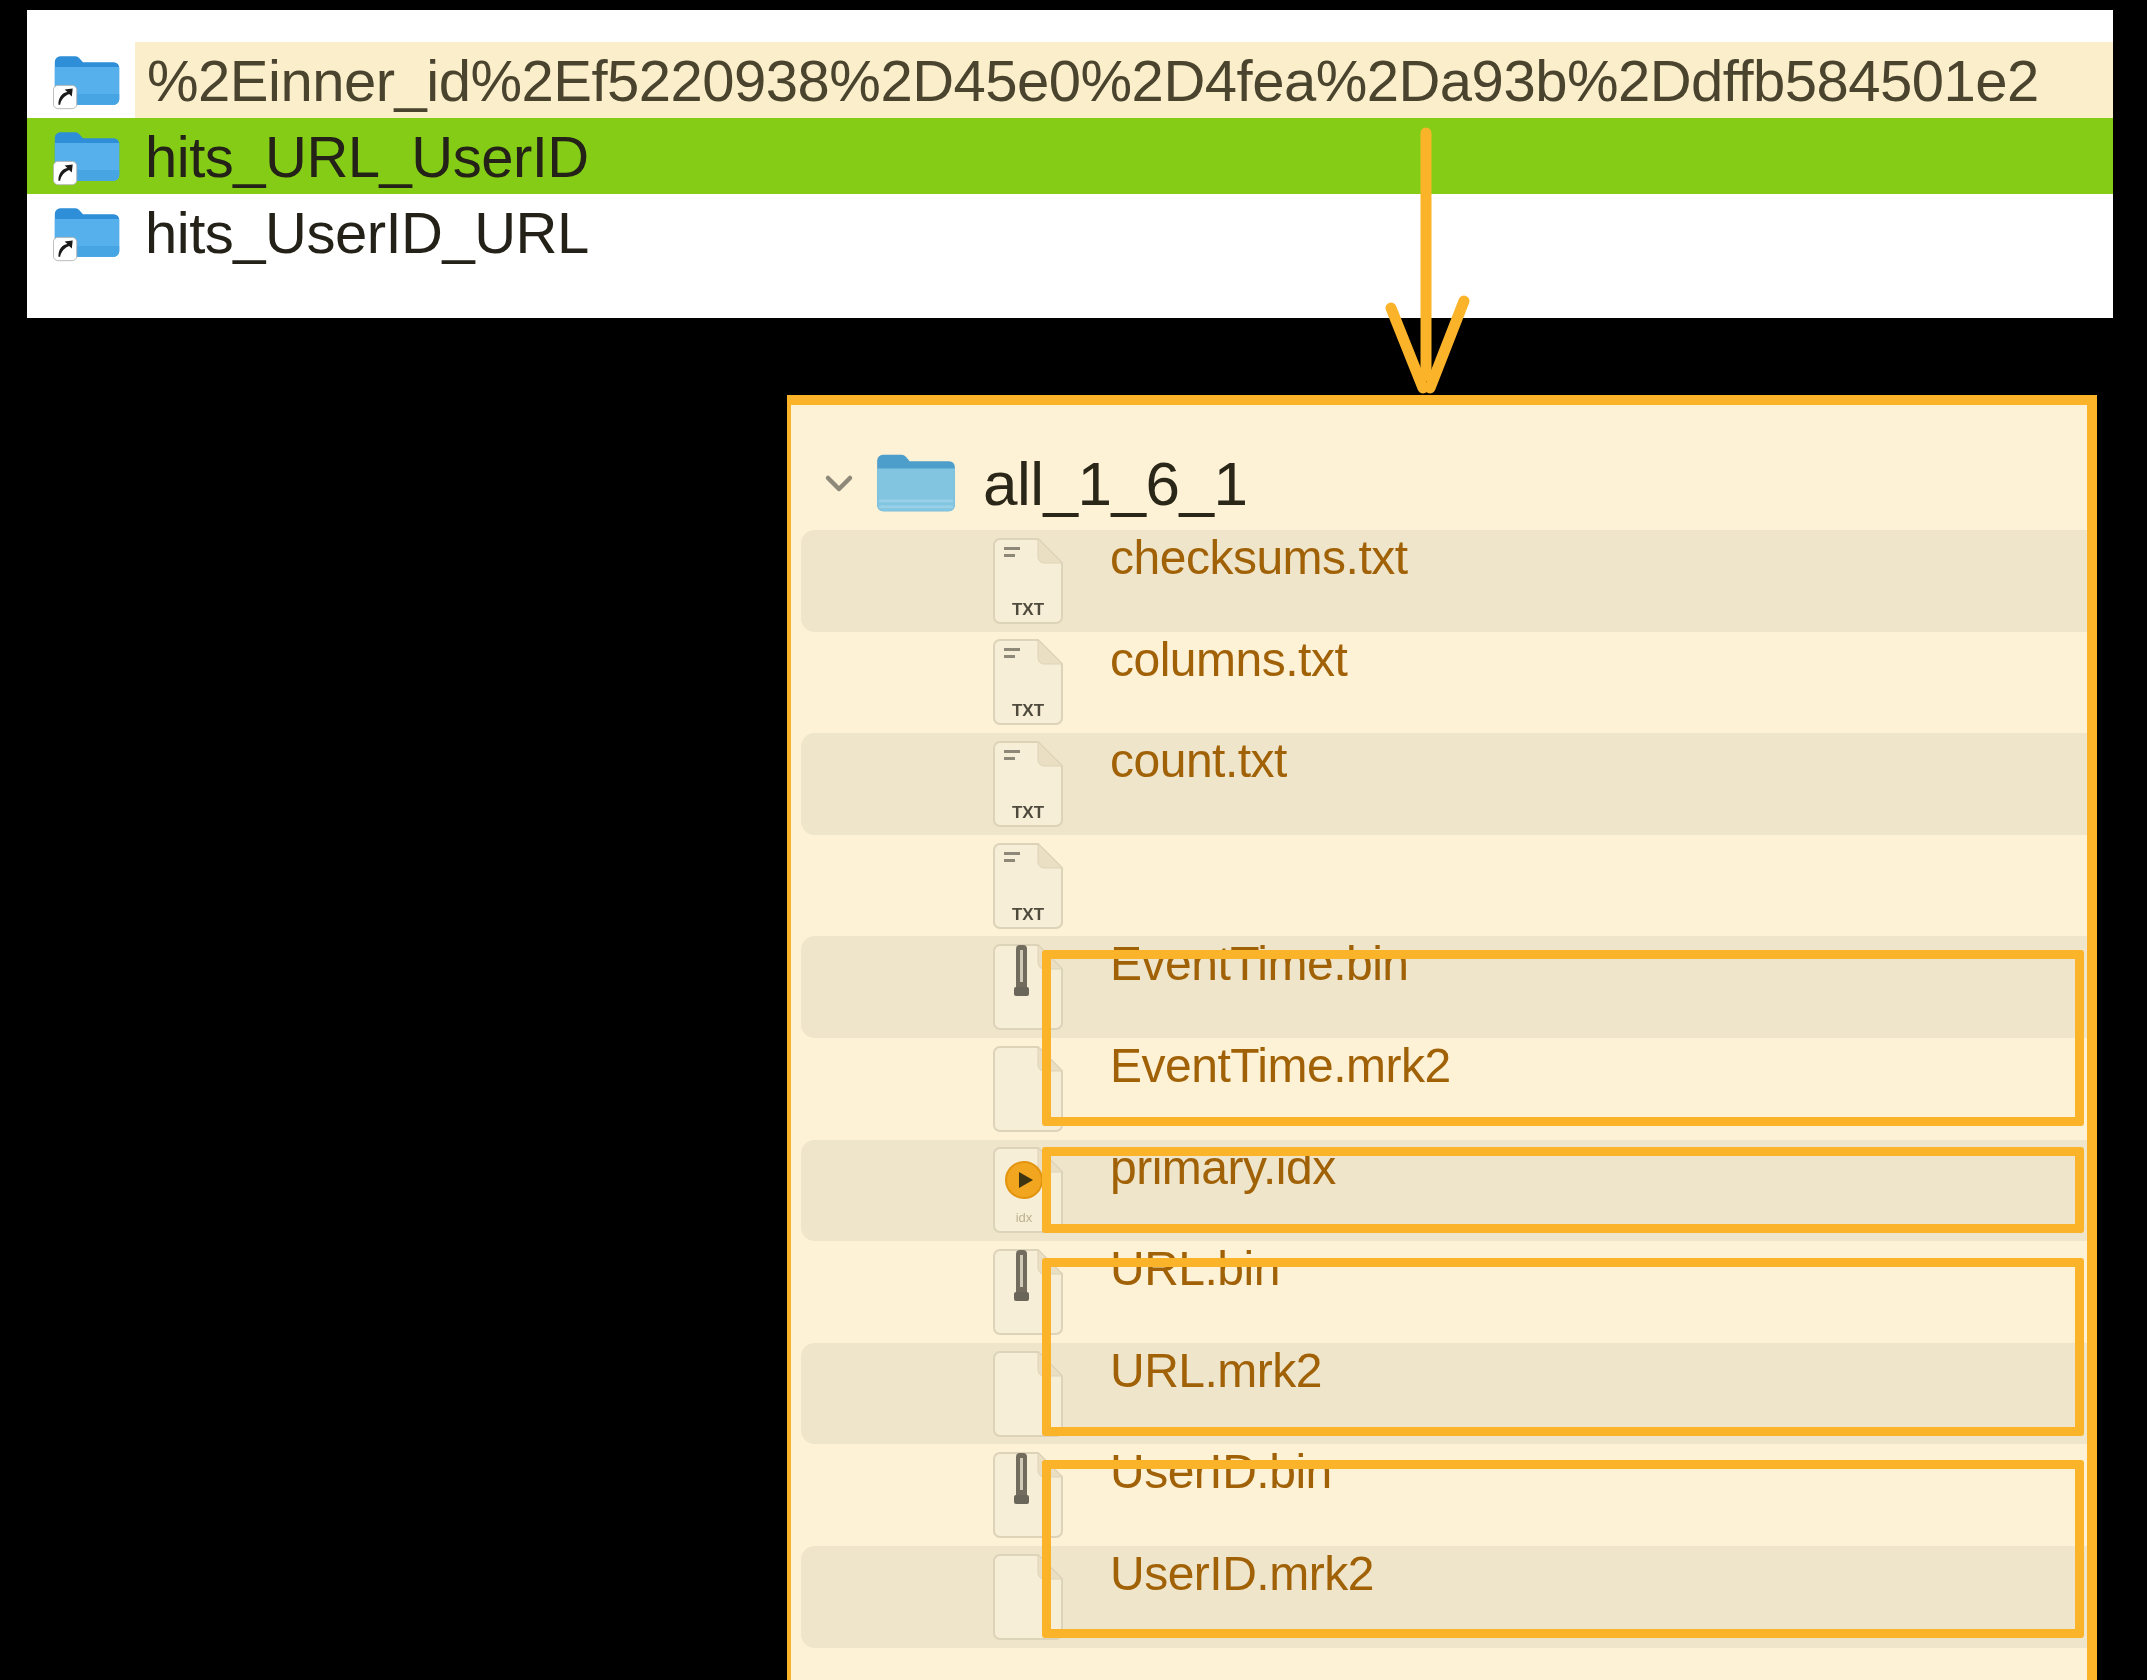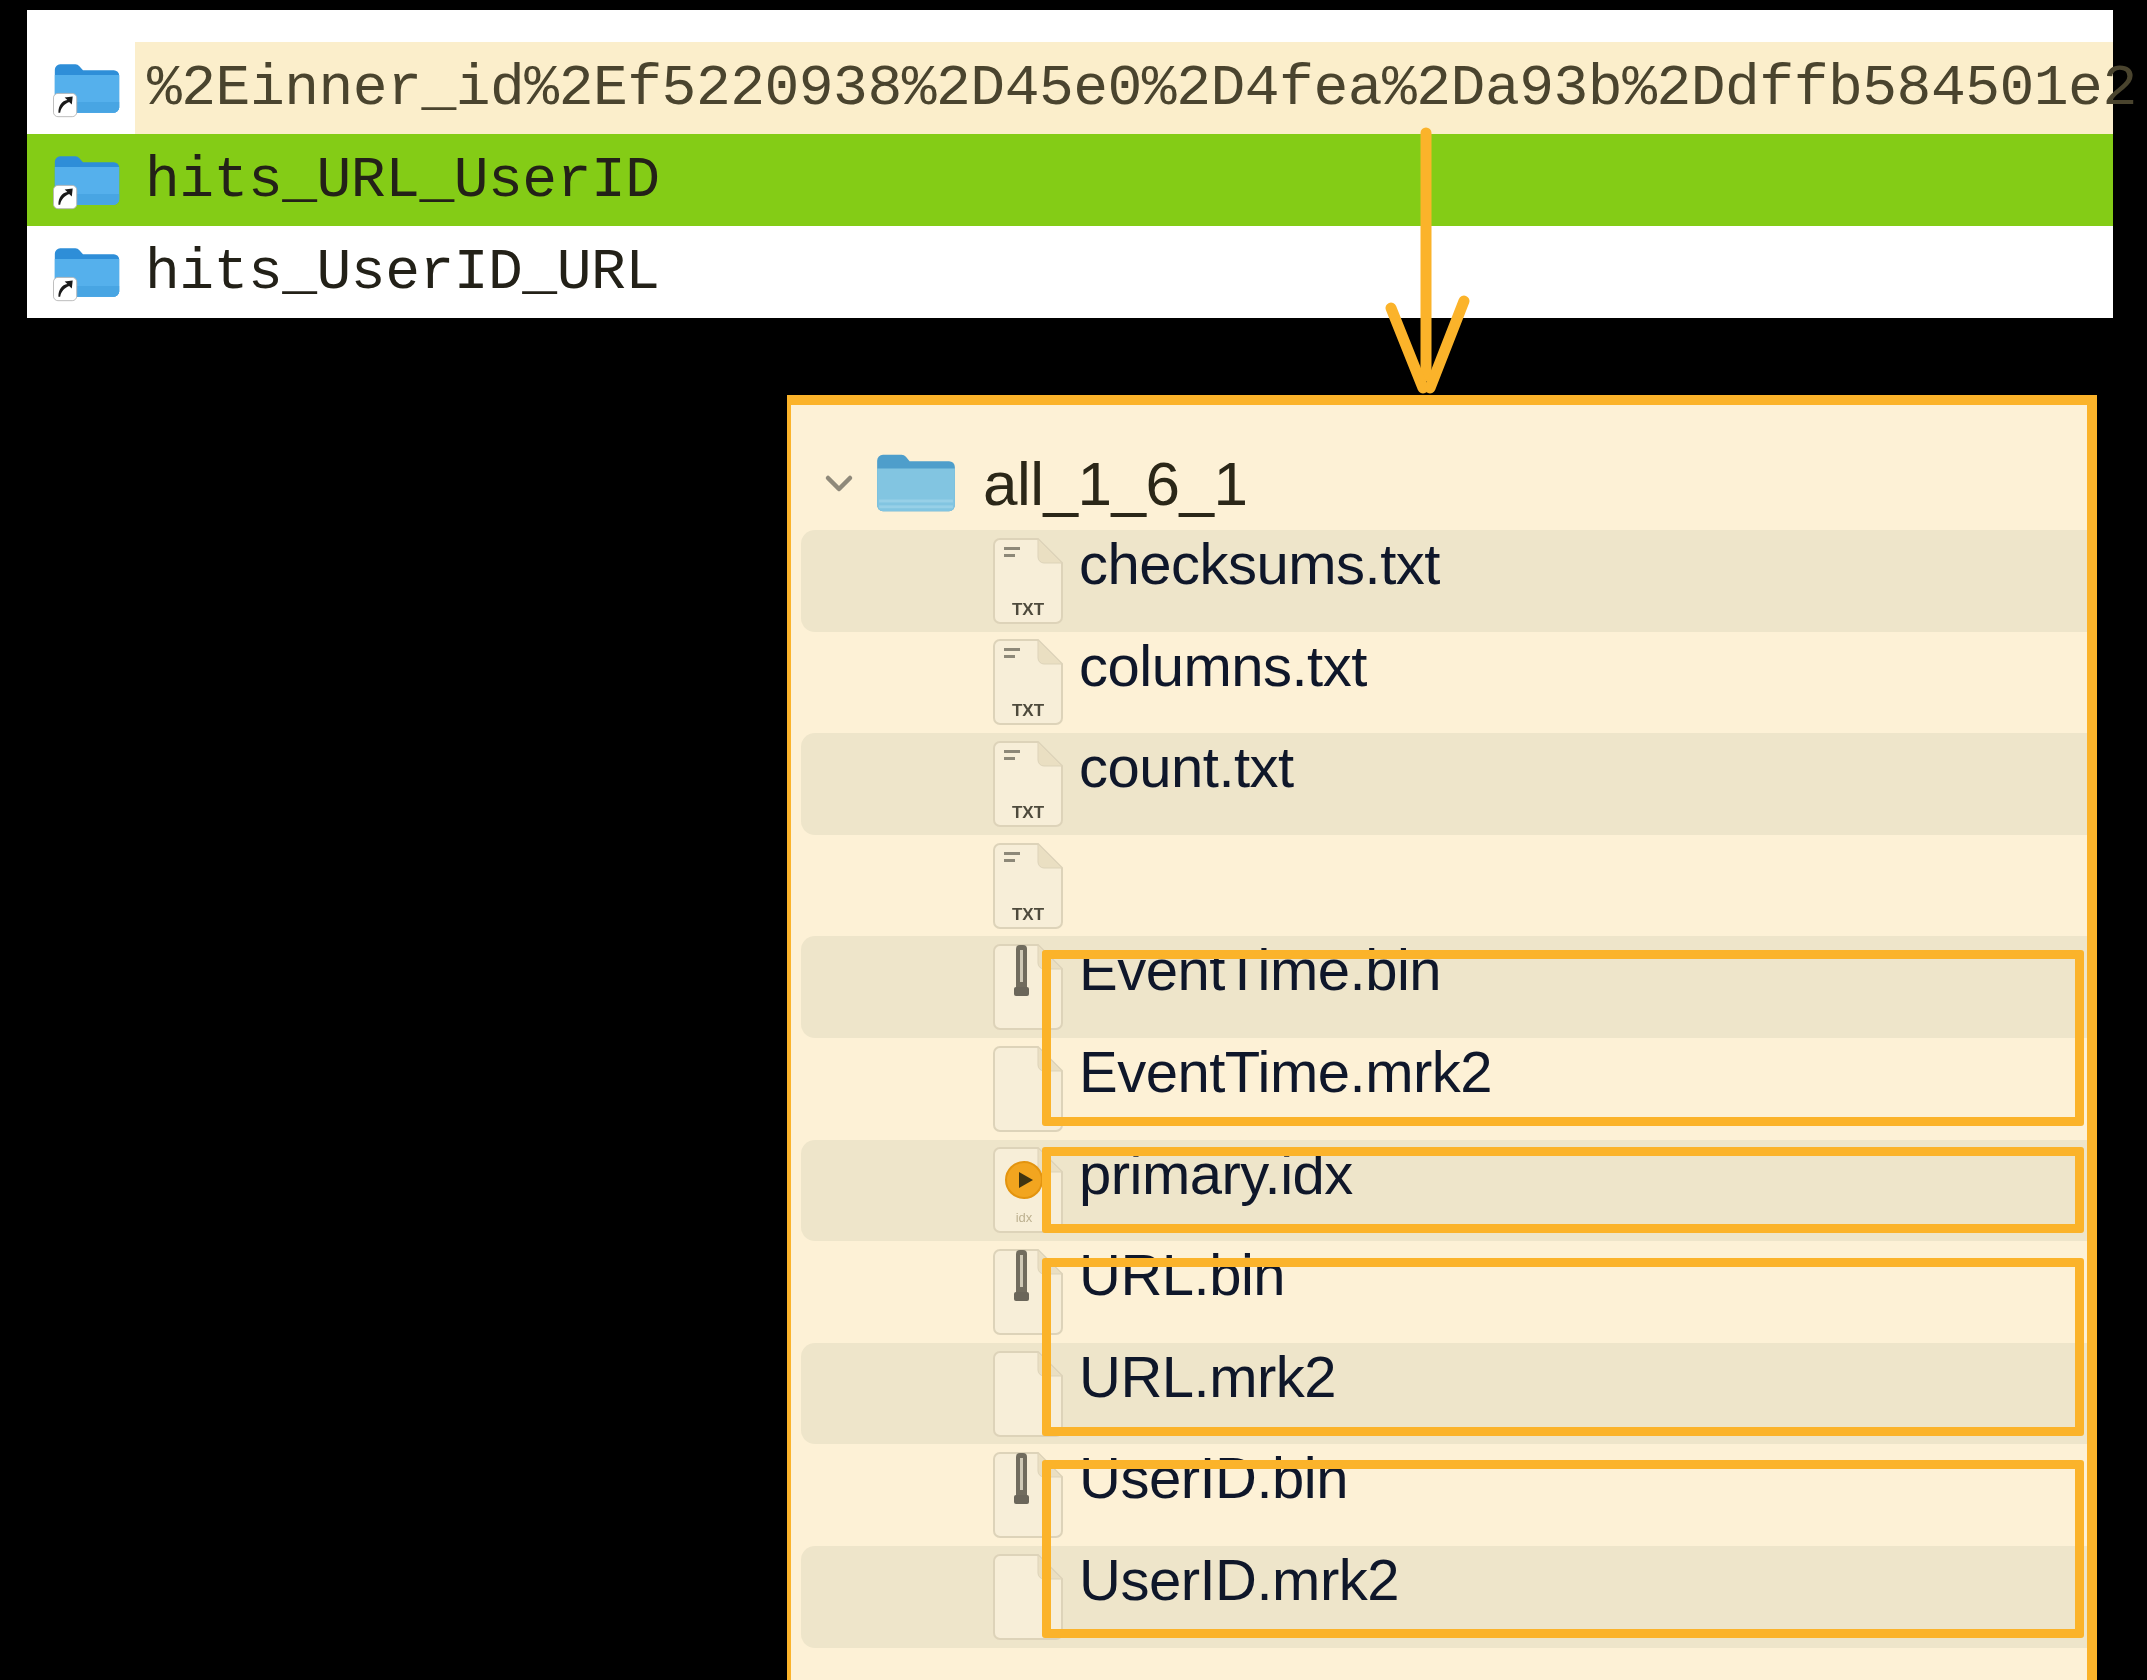--- a/index.html
+++ b/index.html
@@ -2,21 +2,21 @@
 <html><head>
 <meta charset="utf-8">
 <style>
   html,body{margin:0;padding:0;background:#000;}
   body{width:2147px;height:1680px;position:relative;overflow:hidden;
        font-family:"Liberation Sans","DejaVu Sans",sans-serif;}
 
   
   .top-panel{position:absolute;left:27px;top:10px;width:2086px;height:308px;
              background:#ffffff;padding-top:32px;box-sizing:border-box;}
-  .trow{display:flex;align-items:center;height:92px;font-family:Liberation Mono, monospace;}
+  .trow{display:flex;align-items:center;height:76px;}
   .trow .ticon{margin-left:26px;width:68px;flex:0 0 68px;display:flex;align-items:center;}
   .trow .tlabel{margin-left:24px;font-size:58px;letter-spacing:-0.5px;color:#232118;white-space:nowrap;}
   .trow.gray{background:#84cc16;}
   .trow .hl{flex:1;align-self:stretch;display:flex;align-items:center;
             background:#fbeecb;margin-left:14px;padding-left:12px;min-width:0;}
   .trow .hl .tlabel{margin-left:0;color:#4a442e;}
 
   
   .arrow-overlay{position:absolute;left:0;top:0;width:2147px;height:1680px;pointer-events:none;z-index:5;}
 
@@ -29,22 +29,22 @@
   .folder-row .chev{width:36px;flex:0 0 36px;display:flex;align-items:center;}
   .folder-row .ficon{margin-left:18px;width:82px;flex:0 0 82px;display:flex;align-items:center;}
   .folder-row .flabel{margin-left:26px;font-size:62px;color:#2b2718;letter-spacing:-0.5px;}
 
   .file-rows{position:absolute;left:0;right:0;top:125px;}
   .frow{position:relative;height:101.6px;display:flex;}
   .frow.stripe::before{content:"";position:absolute;left:10px;right:0;top:0;bottom:0;
               background:#eee5ca;border-radius:14px 0 0 14px;}
   .frow .ficon{position:relative;z-index:1;margin-left:200px;width:74px;flex:0 0 74px;
                display:flex;align-items:center;justify-content:center;}
-  .frow .flabel{position:relative;z-index:1;margin-left:14px;font-size:58px;
-                color:#0f172a;letter-spacing:-0.5px;white-space:nowrap;}
+  .frow .flabel{position:relative;z-index:1;margin-left:45px;font-size:48px;
+                color:#a16207;letter-spacing:-0.5px;white-space:nowrap;}
 
   .hlbox{position:absolute;left:251px;width:1042px;box-sizing:border-box;
          border:9px solid #fbb32a;border-radius:3px;z-index:2;pointer-events:none;}
   .hlbox.b1{top:545px;height:176px;}
   .hlbox.b2{top:742px;height:86px;}
   .hlbox.b3{top:853px;height:178px;}
   .hlbox.b4{top:1055px;height:178px;}
 
   svg{display:block;}
 </style>

